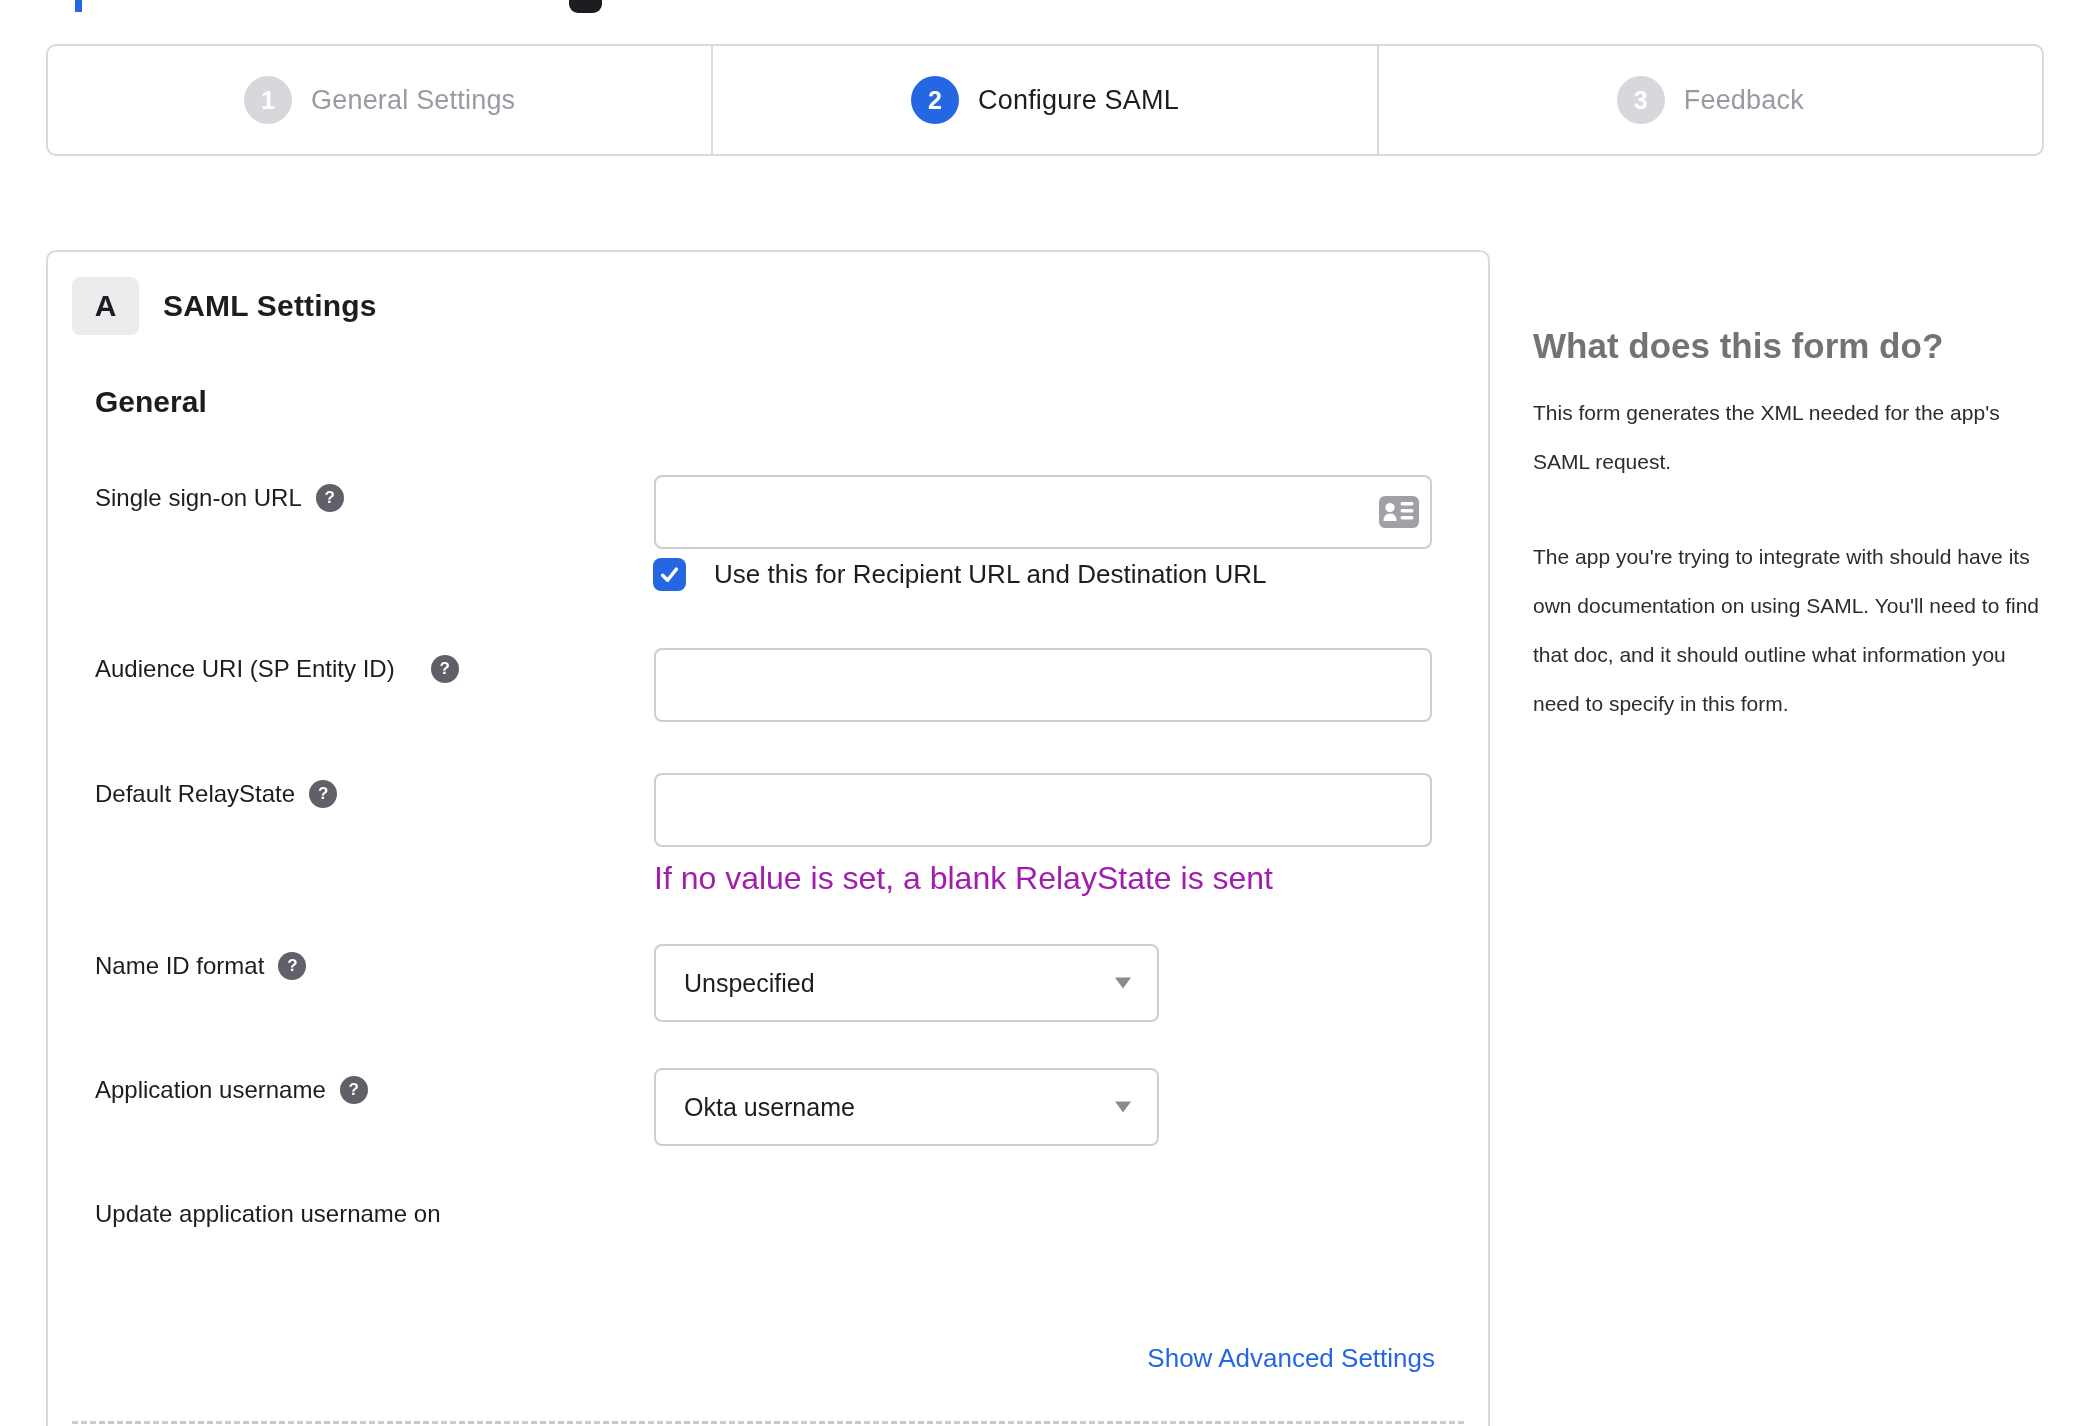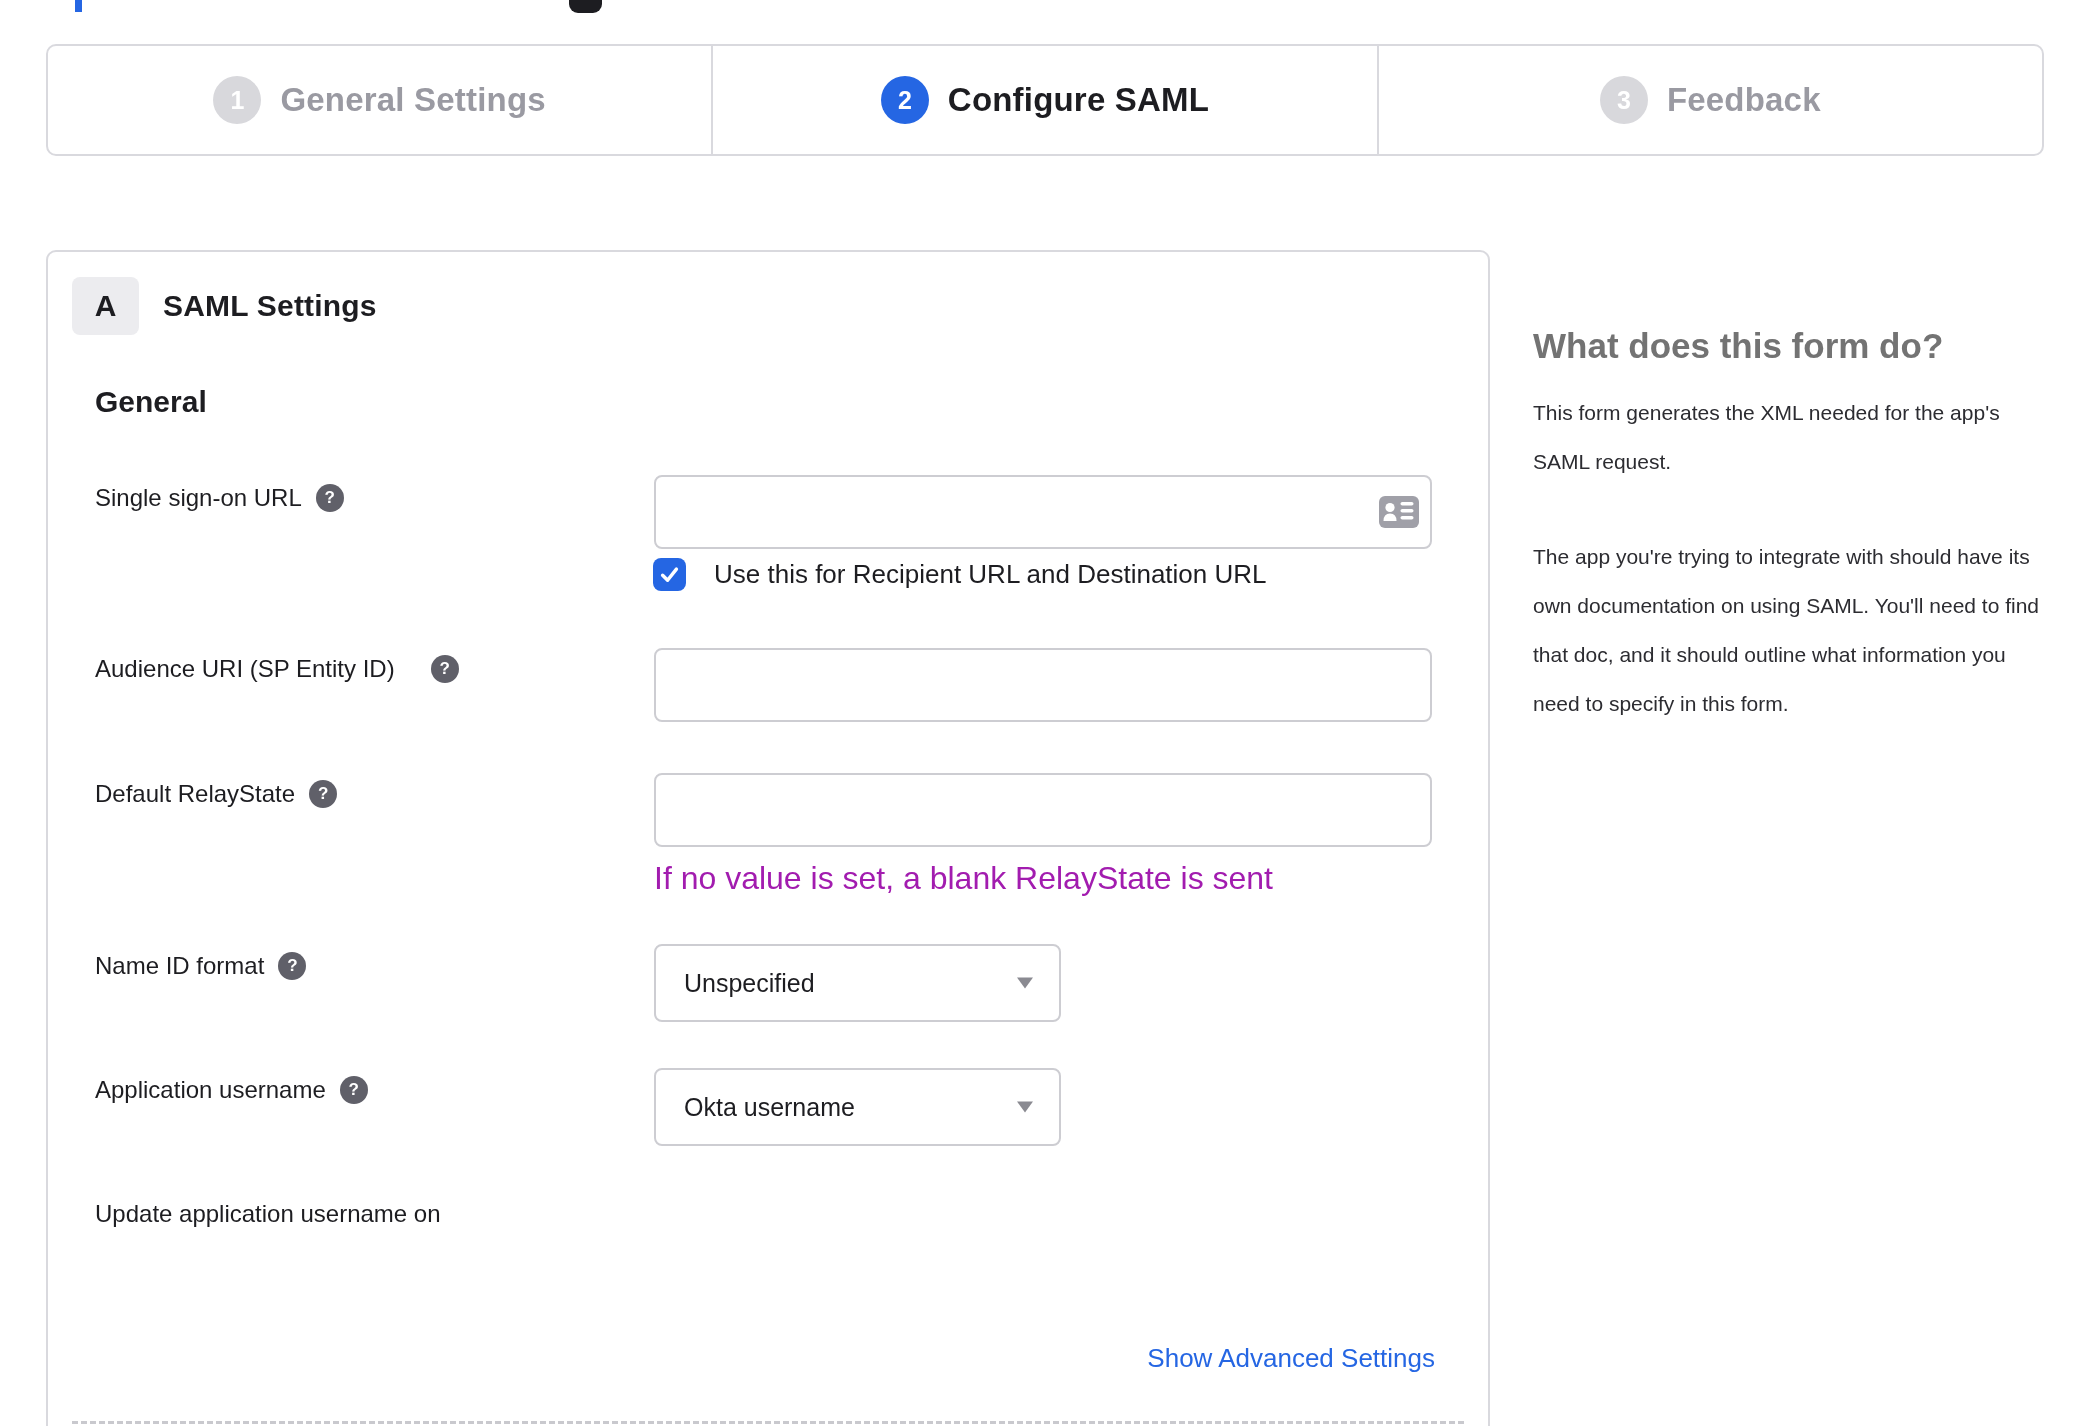--- a/index.html
+++ b/index.html
@@ -28,21 +28,21 @@
     cursor: default;
   }
   .step + .step { border-left: 2px solid #d9d9de; }
   .step-circle {
     width: 48px; height: 48px; border-radius: 50%;
     display: flex; align-items: center; justify-content: center;
     font-size: 25px; font-weight: 700; color: #ffffff;
     background: #d8d8dc;
   }
   .step.active .step-circle { background: #2566e3; }
-  .step-label { font-size: 33px; font-weight: 700; color: #9a9aa2; letter-spacing: 0.2px; }
+  .step-label { font-size: 27px; font-weight: 400; color: #9a9aa2; letter-spacing: 0.2px; }
   .step.active .step-label { color: #1d1d21; }
 
   
   .panel {
     position: absolute; left: 46px; top: 250px; width: 1444px; height: 1180px;
     border: 2px solid #d9d9de; border-bottom: none; border-radius: 10px 10px 0 0;
     background: #fff;
   }
   .badge-a {
     position: absolute; left: 24px; top: 25px; width: 67px; height: 58px;
@@ -94,21 +94,21 @@
     display: flex; align-items: center;
     font-size: 26px; color: #1d1d21;
   }
 
   .hint-text {
     position: absolute; left: 606px; top: 608px;
     font-size: 32px; color: #a21caf;
   }
 
   .select-box {
-    position: absolute; left: 606px; width: 407px; height: 78px;
+    position: absolute; left: 606px; width: 505px; height: 78px;
     border: 2px solid #cdcdd2; border-radius: 8px; background: #fff;
     display: flex; align-items: center;
     padding: 0 56px 0 28px;
     font-size: 25px; color: #1d1d21;
     cursor: pointer;
   }
   .caret {
     position: absolute; right: 26px; top: 50%; transform: translateY(-50%);
     width: 0; height: 0;
     border-left: 8px solid transparent; border-right: 8px solid transparent;

